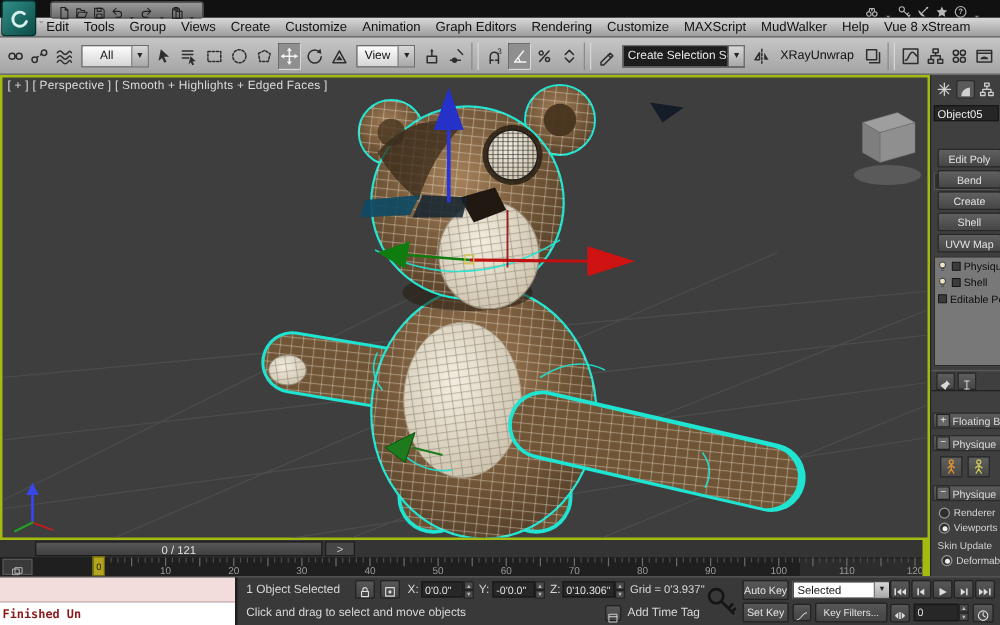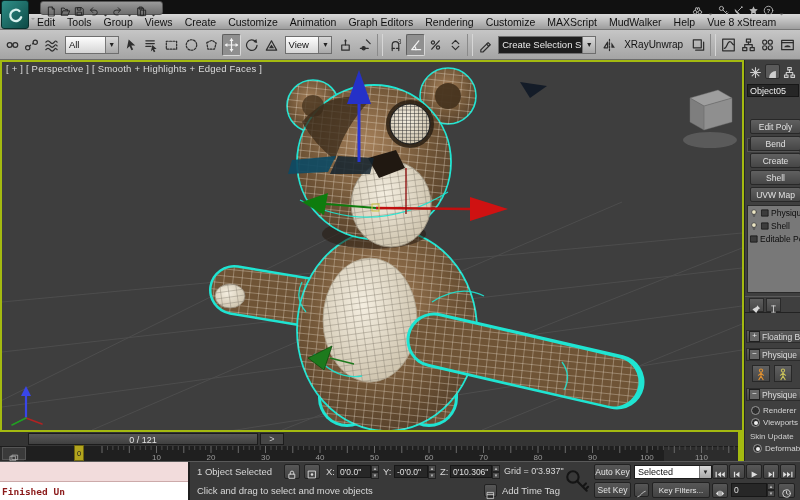--- a/index.html
+++ b/index.html
@@ -29,21 +29,21 @@
            border-bottom:1px solid #787878;display:flex;align-items:center;padding-left:31px;box-sizing:border-box;z-index:20;}
   .menu-item{font-size:10.5px;color:#101010;padding:0 6px;white-space:nowrap;cursor:default;}
   
   #toolbar{left:0;top:30px;width:800px;height:30px;background:linear-gradient(#c6c6c6,#a4a4a4);
            border-bottom:1px solid #6d6d6d;display:flex;align-items:center;padding:0 2px;box-sizing:border-box;z-index:20;}
   .tbtn{width:19px;height:22px;margin:0 .5px;border:1px solid transparent;border-radius:2px;
         color:#2e2e2e;display:flex;align-items:center;justify-content:center;box-sizing:border-box;background:transparent;padding:1px;}
   .tbtn.pressed{background:#8f8f8f;border-color:#5f5f5f #d8d8d8 #d8d8d8 #5f5f5f;color:#f2f2f2;}
   .tsep{width:4px;height:22px;border-left:1px solid #8a8a8a;border-right:1px solid #d6d6d6;margin:0 2px;}
   .tcombo{height:16px;background:linear-gradient(#fdfdfd,#d5d5d5);border:1px solid #6e6e6e;
-          display:flex;align-items:center;font-size:9.5px;color:#111;margin:0 3px;}
+          display:flex;align-items:center;font-size:9.5px;color:#111;margin:0 3px;text-align:center;}
   .tcombo .txt{padding:0 3px;overflow:hidden;white-space:nowrap;flex:1;}
   .tcombo .arr{width:12px;height:100%;background:linear-gradient(#d8d8d8,#a8a8a8);border-left:1px solid #777;
                display:flex;align-items:center;justify-content:center;font-size:7px;color:#222;}
   .tcombo.dark{background:#1d1d1d;color:#e8e8e8;}
   .tcombo.dark .txt{color:#e8e8e8;}
   .tlabel{font-size:10px;color:#111;padding:0 5px;white-space:nowrap;}
   
   #viewport{left:0;top:60px;width:744px;height:372px;box-sizing:border-box;
             border:2px solid #a4ba10;background:#3e3e3e;z-index:5;}
   #vp-label{left:6px;top:63px;font-size:9.5px;color:#dcdcdc;z-index:10;letter-spacing:.2px;}
@@ -80,21 +80,21 @@
   .rdot.on::after{content:"";position:absolute;left:1.5px;top:1.5px;width:4px;height:4px;border-radius:50%;background:#efefef;}
   .grouplabel{position:absolute;font-size:8px;color:#cfcfcf;white-space:nowrap;}
   
   #timeline{left:0;top:432px;width:738px;height:29px;background:#2c2c2c;z-index:10;}
   #greenstrip{left:738px;top:432px;width:6px;height:29px;background:#a4ba10;z-index:10;}
   #tslider-track{position:absolute;left:0;top:0;width:738px;height:14px;background:#343434;border-bottom:1px solid #1d1d1d;}
   #tslider-handle{position:absolute;left:28px;top:1px;width:230px;height:12px;background:linear-gradient(#585858,#404040);
                   border:1px solid #1c1c1c;color:#e2e2e2;font-size:9px;text-align:center;line-height:12px;box-sizing:border-box;}
   #tslider-next{position:absolute;left:260px;top:1px;width:24px;height:12px;background:#464646;border:1px solid #1c1c1c;
                 color:#ccc;font-size:9px;text-align:center;line-height:11px;box-sizing:border-box;}
-  #ruler{position:absolute;left:0;top:14px;width:640px;height:15px;background:#1f1f1f;margin-left:24px;}
+  #ruler{position:absolute;left:0;top:14px;width:640px;height:15px;background:#1f1f1f;}
   #minitrack{position:absolute;left:2px;top:15px;width:24px;height:13px;background:#3a3a3a;border:1px solid #555;
              color:#bbb;padding:1px;box-sizing:border-box;}
   #tmarker{position:absolute;left:74px;top:13px;width:10px;height:16px;background:#b3a51e;border:1px solid #6e650d;
            color:#1c1c1c;font-size:7.5px;text-align:center;line-height:15px;box-sizing:border-box;z-index:12;}
   
   #statusbar{left:0;top:461px;width:800px;height:39px;background:#393939;border-top:1px solid #5a5a5a;z-index:20;}
   #listener{position:absolute;left:0;top:0;width:188px;height:39px;border-right:2px solid #1f1f1f;}
   #listener .top{height:19px;background:#f2dcdc;border-bottom:1px solid #caa;}
   #listener .bot{height:19px;background:#ffffff;font-family:"DejaVu Sans Mono",monospace;font-size:9.5px;
                  font-weight:bold;color:#8b1a1a;line-height:19px;padding-left:2px;white-space:nowrap;overflow:hidden;}

